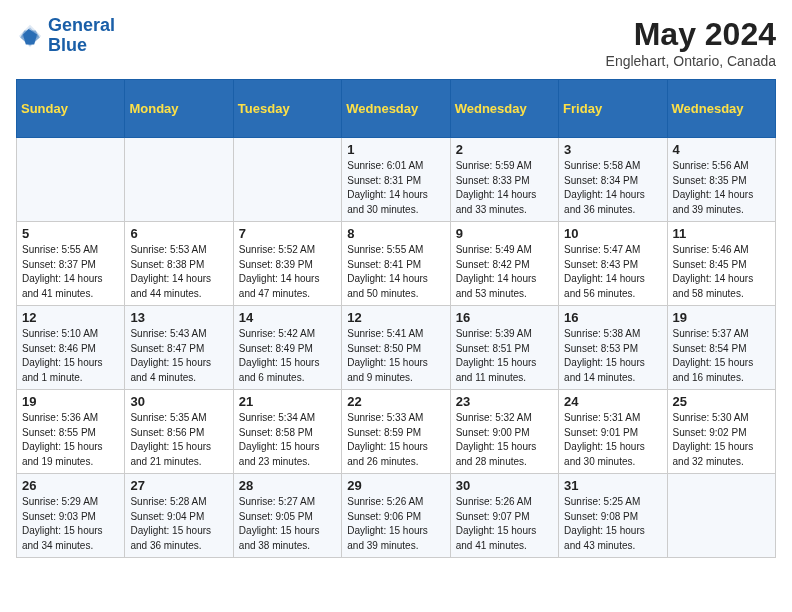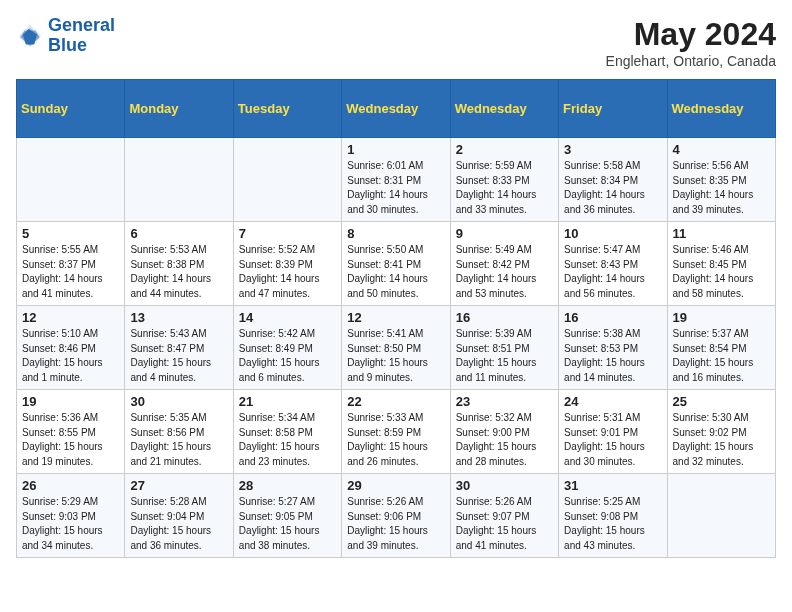--- a/index.html
+++ b/index.html
@@ -169,21 +169,21 @@
         </td>
         <td>
           <div class="day-number">7</div>
           <div class="day-info">Sunrise: 5:52 AM
 Sunset: 8:39 PM
 Daylight: 14 hours
 and 47 minutes.</div>
         </td>
         <td>
           <div class="day-number">8</div>
-          <div class="day-info">Sunrise: 5:50 AM
+          <div class="day-info">Sunrise: 5:55 AM
 Sunset: 8:41 PM
 Daylight: 14 hours
 and 50 minutes.</div>
         </td>
         <td>
           <div class="day-number">9</div>
           <div class="day-info">Sunrise: 5:49 AM
 Sunset: 8:42 PM
 Daylight: 14 hours
 and 53 minutes.</div>

